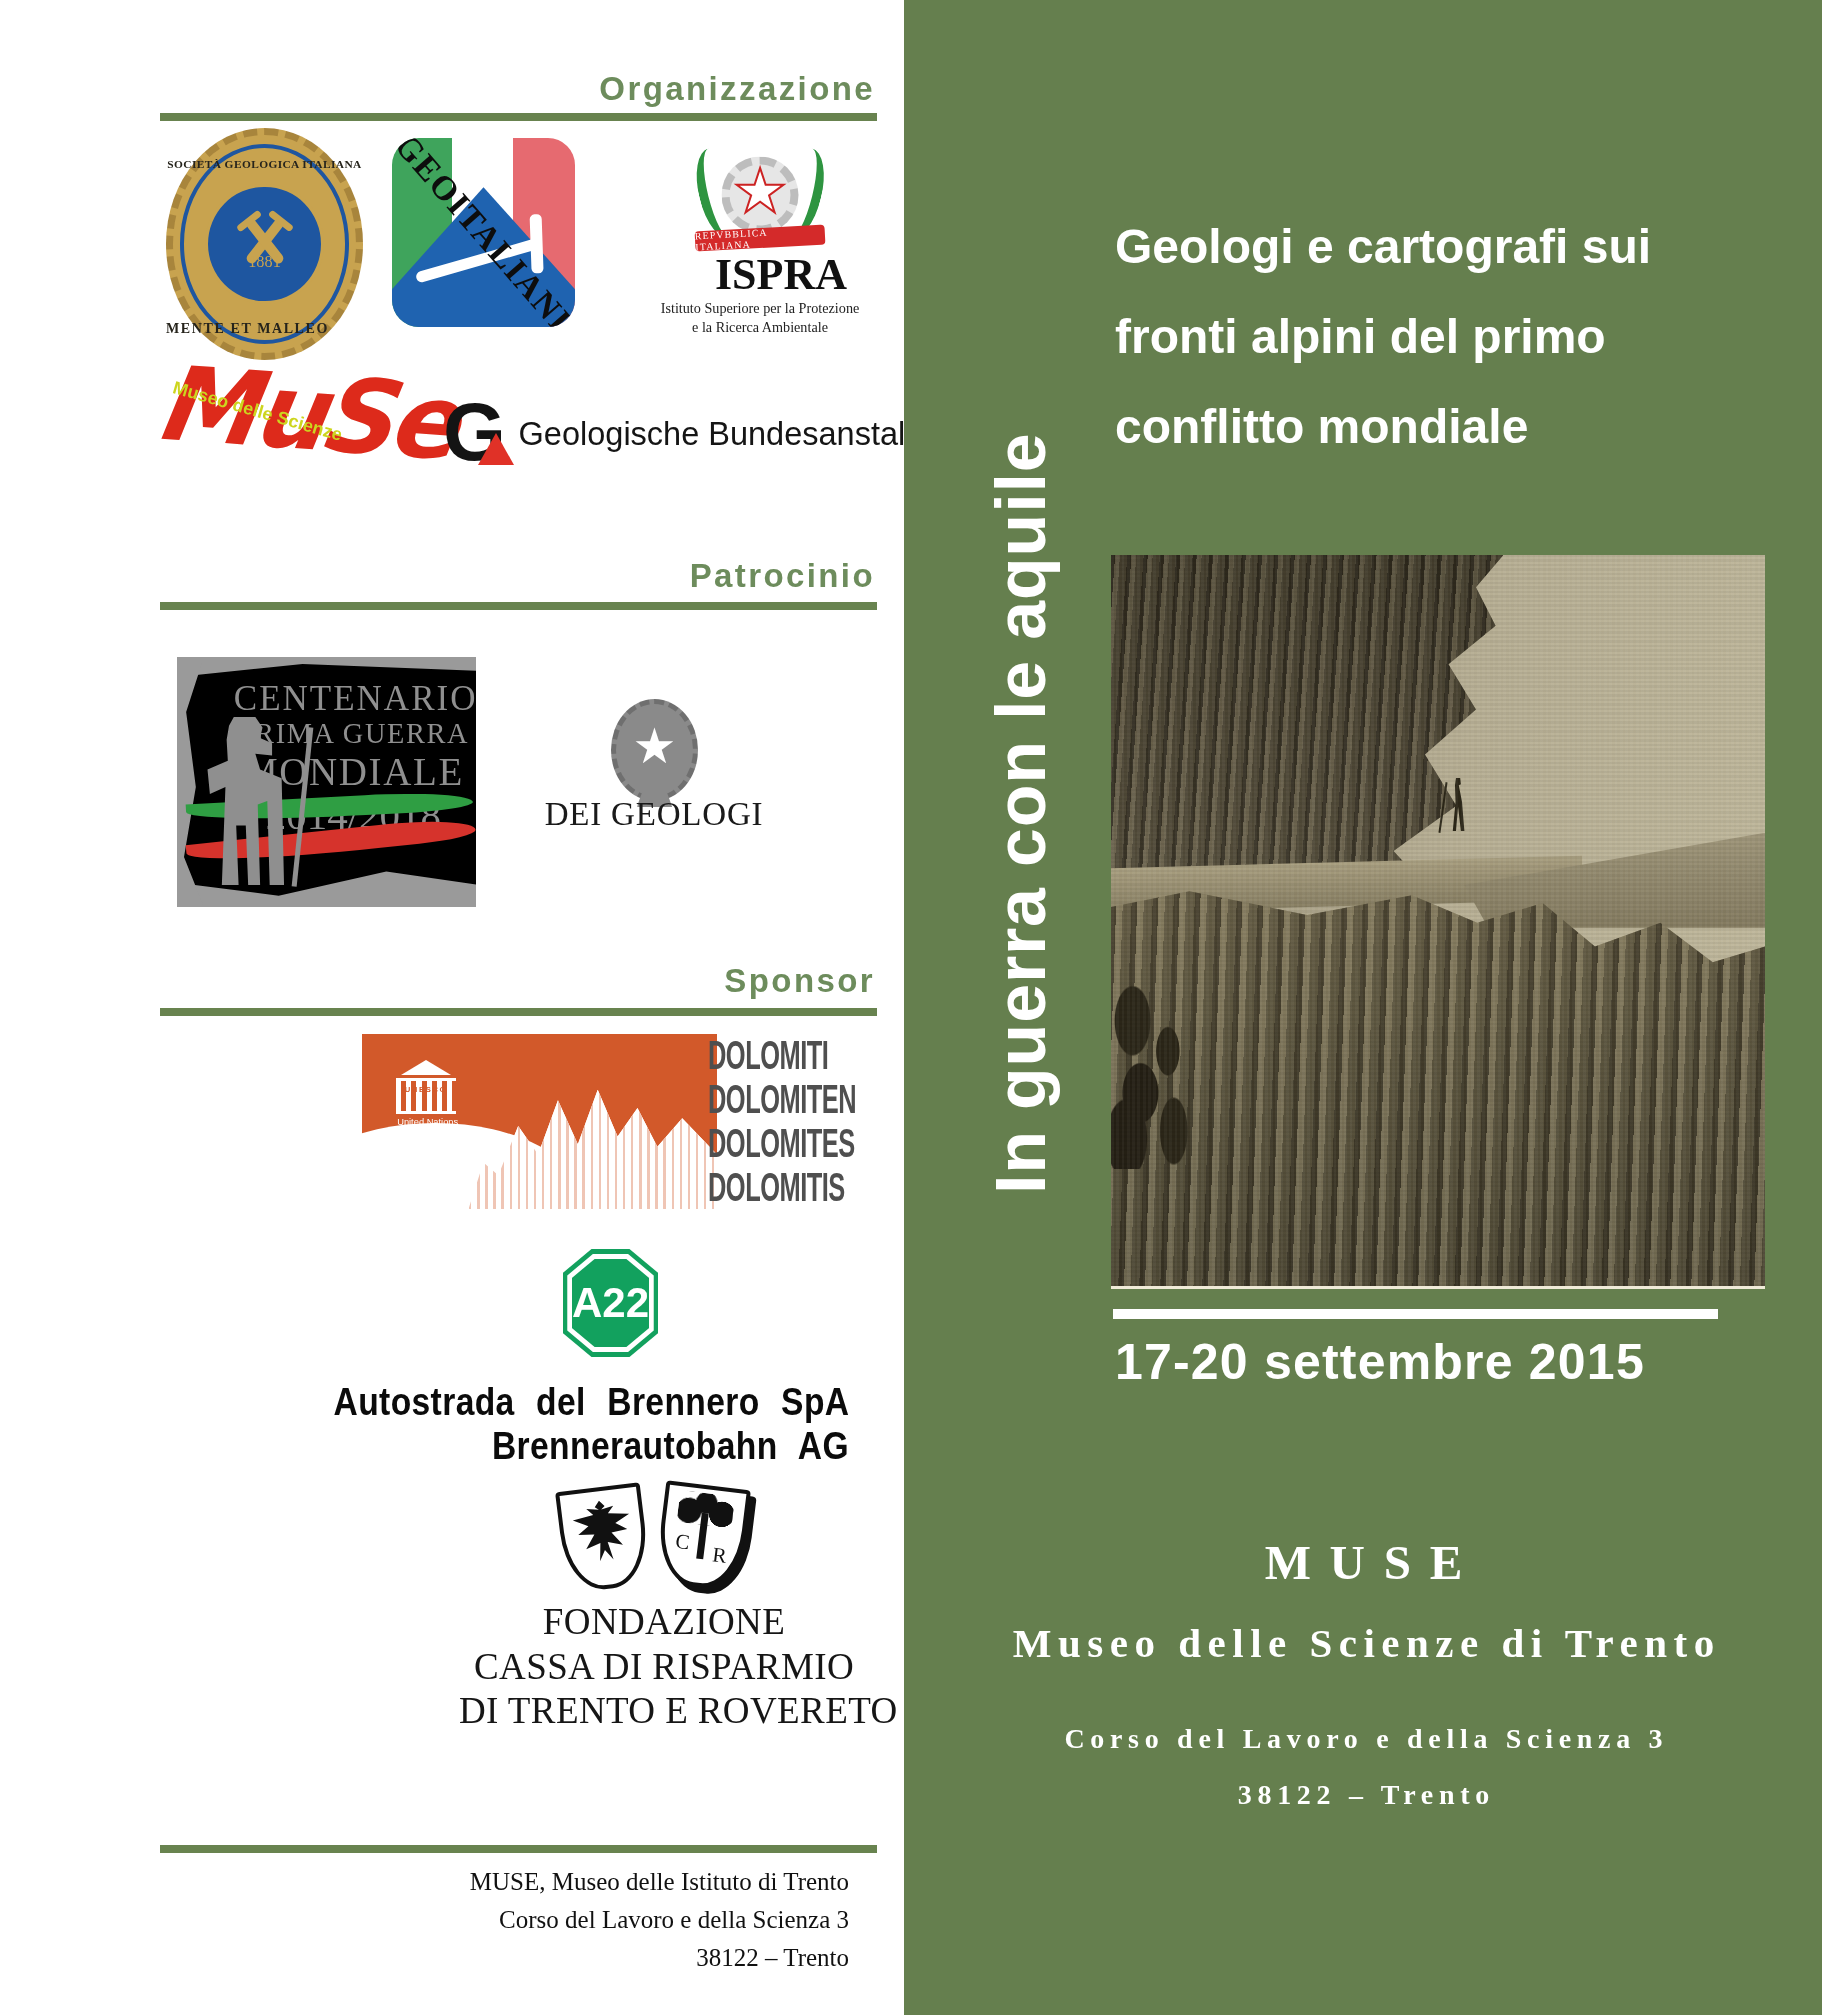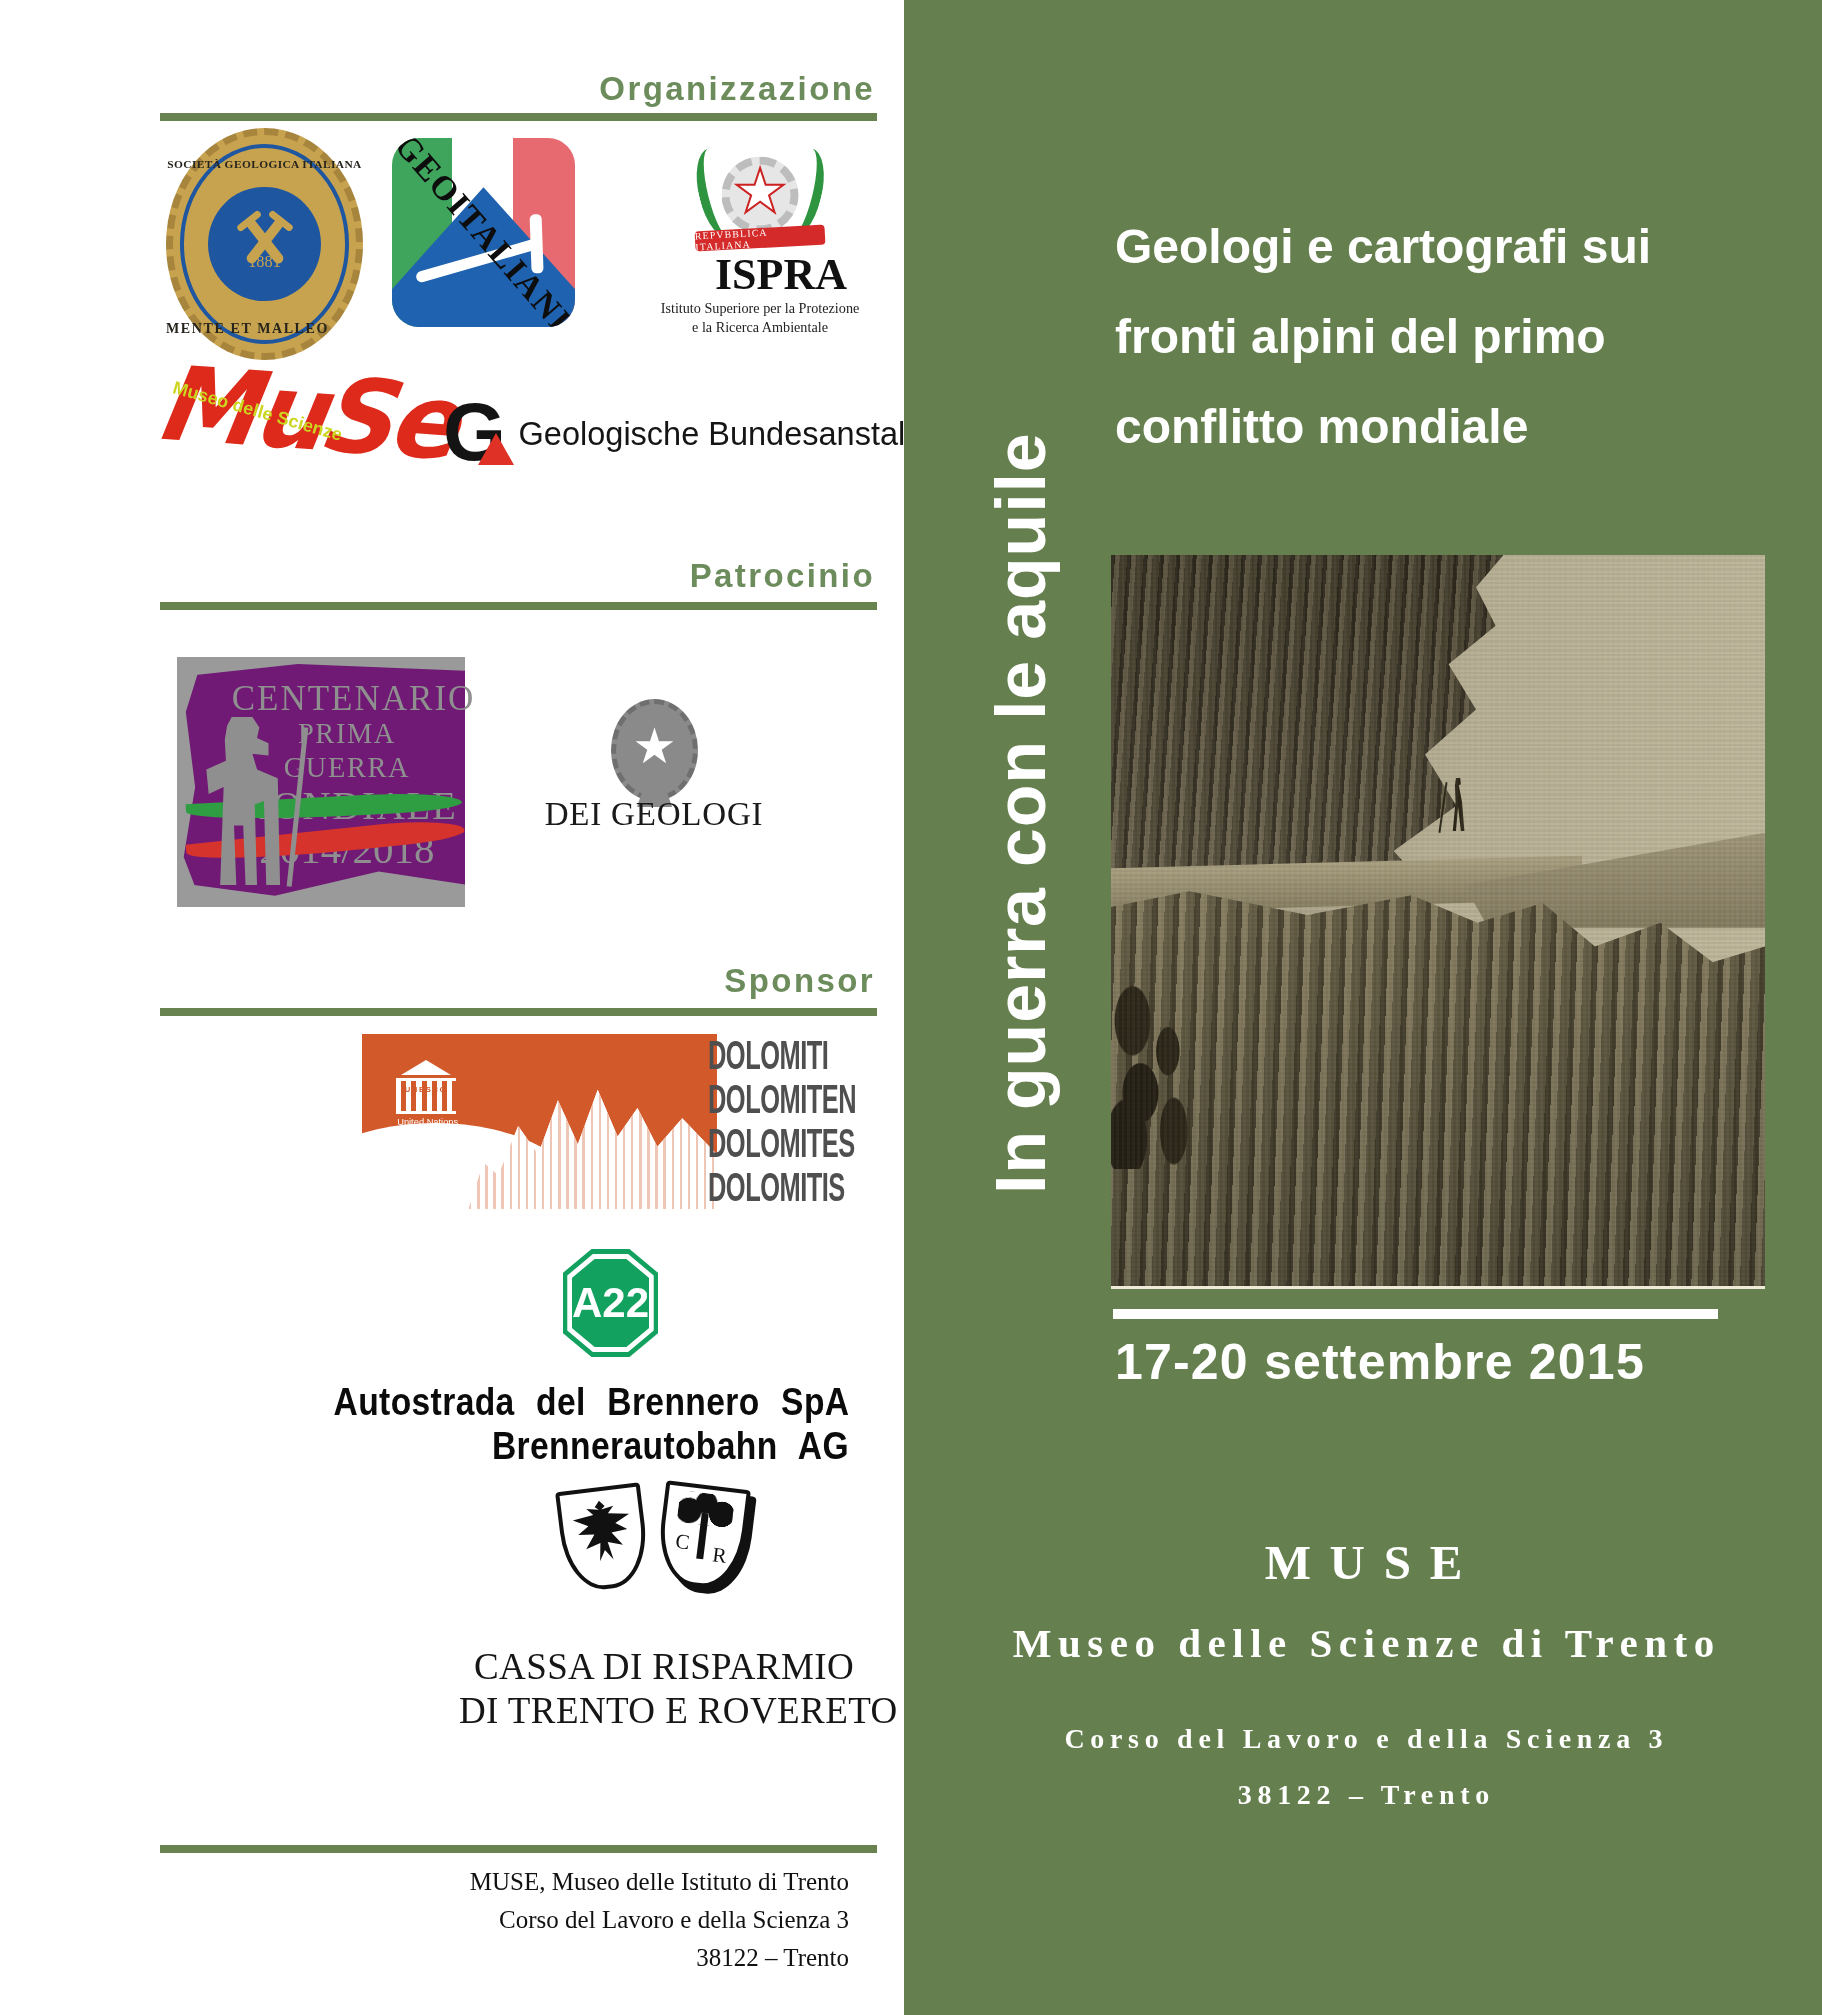--- a/index.html
+++ b/index.html
@@ -65,21 +65,21 @@
 
   
   .gba{left:443px;top:402px;width:439px;height:65px;display:flex;align-items:center;}
   .gba-mark{position:relative;width:65px;height:65px;flex:0 0 auto;}
   .gba-g{font-size:81px;line-height:61px;font-weight:bold;color:#141414;}
   .gba-tri{position:absolute;right:-5.7px;bottom:2.4px;width:0;height:0;
        border-left:18.7px solid transparent;border-right:18.7px solid transparent;border-bottom:32.5px solid #e03127;}
   .gba-label{font-size:32.5px;color:#151515;margin-left:10.6px;white-space:nowrap;}
 
   
-  .cent{left:177px;top:657px;width:288px;height:250px;background:#701a75;}
+  .cent{left:177px;top:657px;width:288px;height:250px;background:#000000;padding-left:11px;}
   .cent-top{position:absolute;left:0;top:0;width:100%;height:10%;background:#9a9a9a;
        clip-path:polygon(0 0,100% 0,100% 55%,42% 28%,0 80%);}
   .cent-bottom{position:absolute;left:0;bottom:0;width:100%;height:15%;background:#9a9a9a;
        clip-path:polygon(0 35%,34% 70%,70% 5%,100% 40%,100% 100%,0 100%);}
   .cent-left{position:absolute;left:0;top:0;width:9%;height:100%;background:#9a9a9a;
        clip-path:polygon(0 0,100% 0,34% 22%,70% 52%,26% 80%,100% 100%,0 100%);}
   .cent-text{position:absolute;right:1%;top:9%;width:80%;text-align:center;color:#8f8f8f;
        font-family:"Liberation Serif",serif;}
   .cent-l1{font-size:35px;letter-spacing:2px;line-height:37px;}
   .cent-l2{font-size:28.4px;letter-spacing:1.6px;line-height:34px;}
@@ -331,20 +331,21 @@
     <div class="shield shield-l">
       <div class="eagle"></div>
     </div>
     <div class="shield shield-r">
       <div class="tree-crown"></div>
       <div class="tree-trunk"></div>
       <div class="cr-c">C</div>
       <div class="cr-r">R</div>
     </div>
   </div>
+  <div class="abs fcr-text fcr-l" style="top:1600px;">FONDAZIONE</div>
   <div class="abs fcr-text fcr-l" style="top:1689px;">DI TRENTO E ROVERETO</div>
   <div class="abs fcr-text fcr-l" style="top:1645px;">CASSA DI RISPARMIO</div>
 
   <div class="green-rule" style="top:1845px;"></div>
   <div class="addr">
     <div>MUSE, Museo delle Istituto di Trento</div>
     <div>Corso del Lavoro e della Scienza 3</div>
     <div>38122 – Trento</div>
   </div>
 

